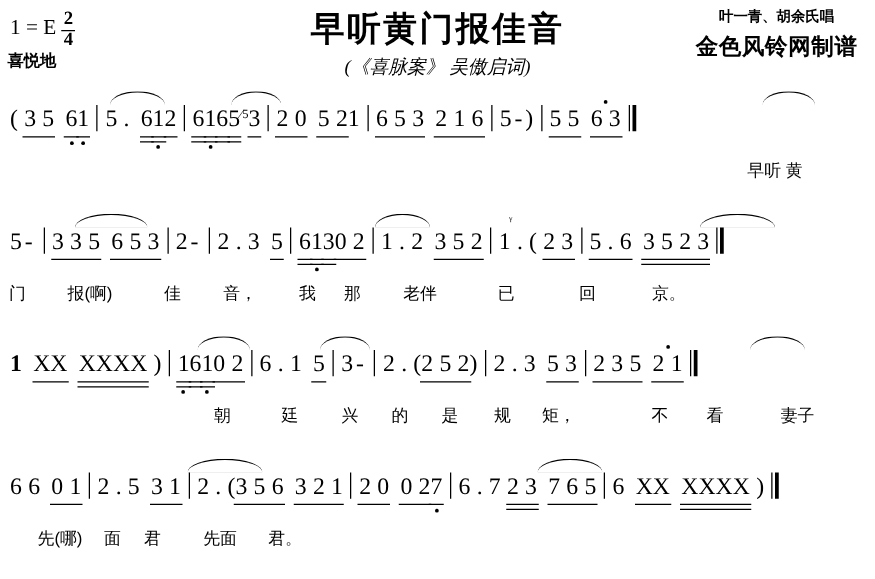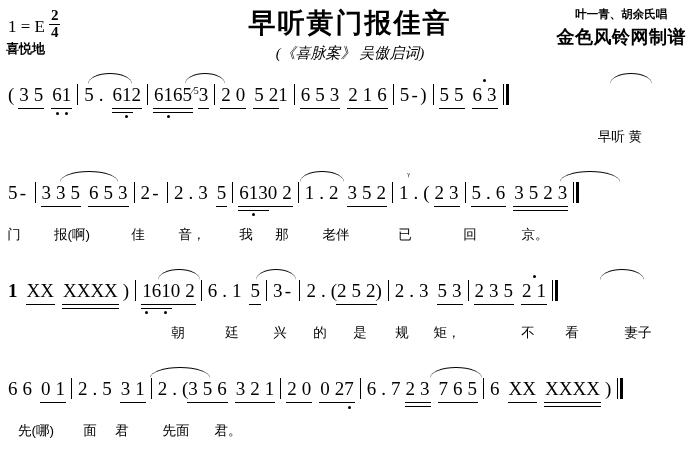--- a/index.html
+++ b/index.html
@@ -27,21 +27,21 @@
     position: relative;
     height: 78px;
   }
   .key-sig {
     position: absolute;
     left: 8px;
     top: 8px;
     font-size: 17px;
     font-family: "Liberation Serif", serif;
     display: flex;
-    align-items: center;
+    align-items: flex-start;
   }
   .key-sig .kbase {
     line-height: 1;
     padding-top: 5px;
   }
   .meter {
     display: inline-block;
     text-align: center;
     line-height: 1.05;
     margin-left: 4px;
@@ -318,21 +318,21 @@
     </div>
   </div>
 
   <div class="system">
     <div class="notes-line">
       <span class="tok">6<span class="sp2"></span>6</span><span class="sp4"></span><span class="tok u1">0<span class="sp2"></span>1</span><span class="bar"></span><span class="tok">2<span class="sp2"></span>.<span class="sp2"></span>5</span><span class="sp4"></span><span class="tok u1">3<span class="sp2"></span>1</span><span class="bar"></span><span class="tok">2<span class="sp2"></span>.</span><span class="sp2"></span><span class="tok">(</span><span class="tok u1">3<span class="sp2"></span>5<span class="sp2"></span>6</span><span class="sp4"></span><span class="tok u1">3<span class="sp2"></span>2<span class="sp2"></span>1</span><span class="bar"></span><span class="tok u1">2<span class="sp2"></span>0</span><span class="sp4"></span><span class="tok u1">0<span class="sp2"></span>2</span><span class="tok u1">7<span class="lowdot"></span></span><span class="bar"></span><span class="tok">6<span class="sp2"></span>.<span class="sp2"></span>7</span><span class="sp2"></span><span class="tok u2">2<span class="sp2"></span>3</span><span class="sp4"></span><span class="tok u1">7<span class="sp2"></span>6<span class="sp2"></span>5</span><span class="bar"></span><span class="tok">6</span><span class="sp4"></span><span class="tok u1">XX</span><span class="sp4"></span><span class="tok u2">XXXX</span><span class="sp2"></span><span class="tok">)</span><span class="endbar"><i></i><b></b></span>
       <span class="slur" style="left:150px; width:60px;"></span>
       <span class="slur" style="left:430px; width:52px;"></span>
     </div>
     <div class="lyrics-line">
-      <span class="lyr" style="left:36px;">先(哪)</span>
+      <span class="lyr" style="left:48px;">先(哪)</span>
       <span class="lyr" style="left:90px;">面</span>
       <span class="lyr" style="left:122px;">君</span>
       <span class="lyr" style="left:176px;">先面</span>
       <span class="lyr" style="left:228px;">君。</span>
     </div>
   </div>
 
 </div>
 
 </body></html>

